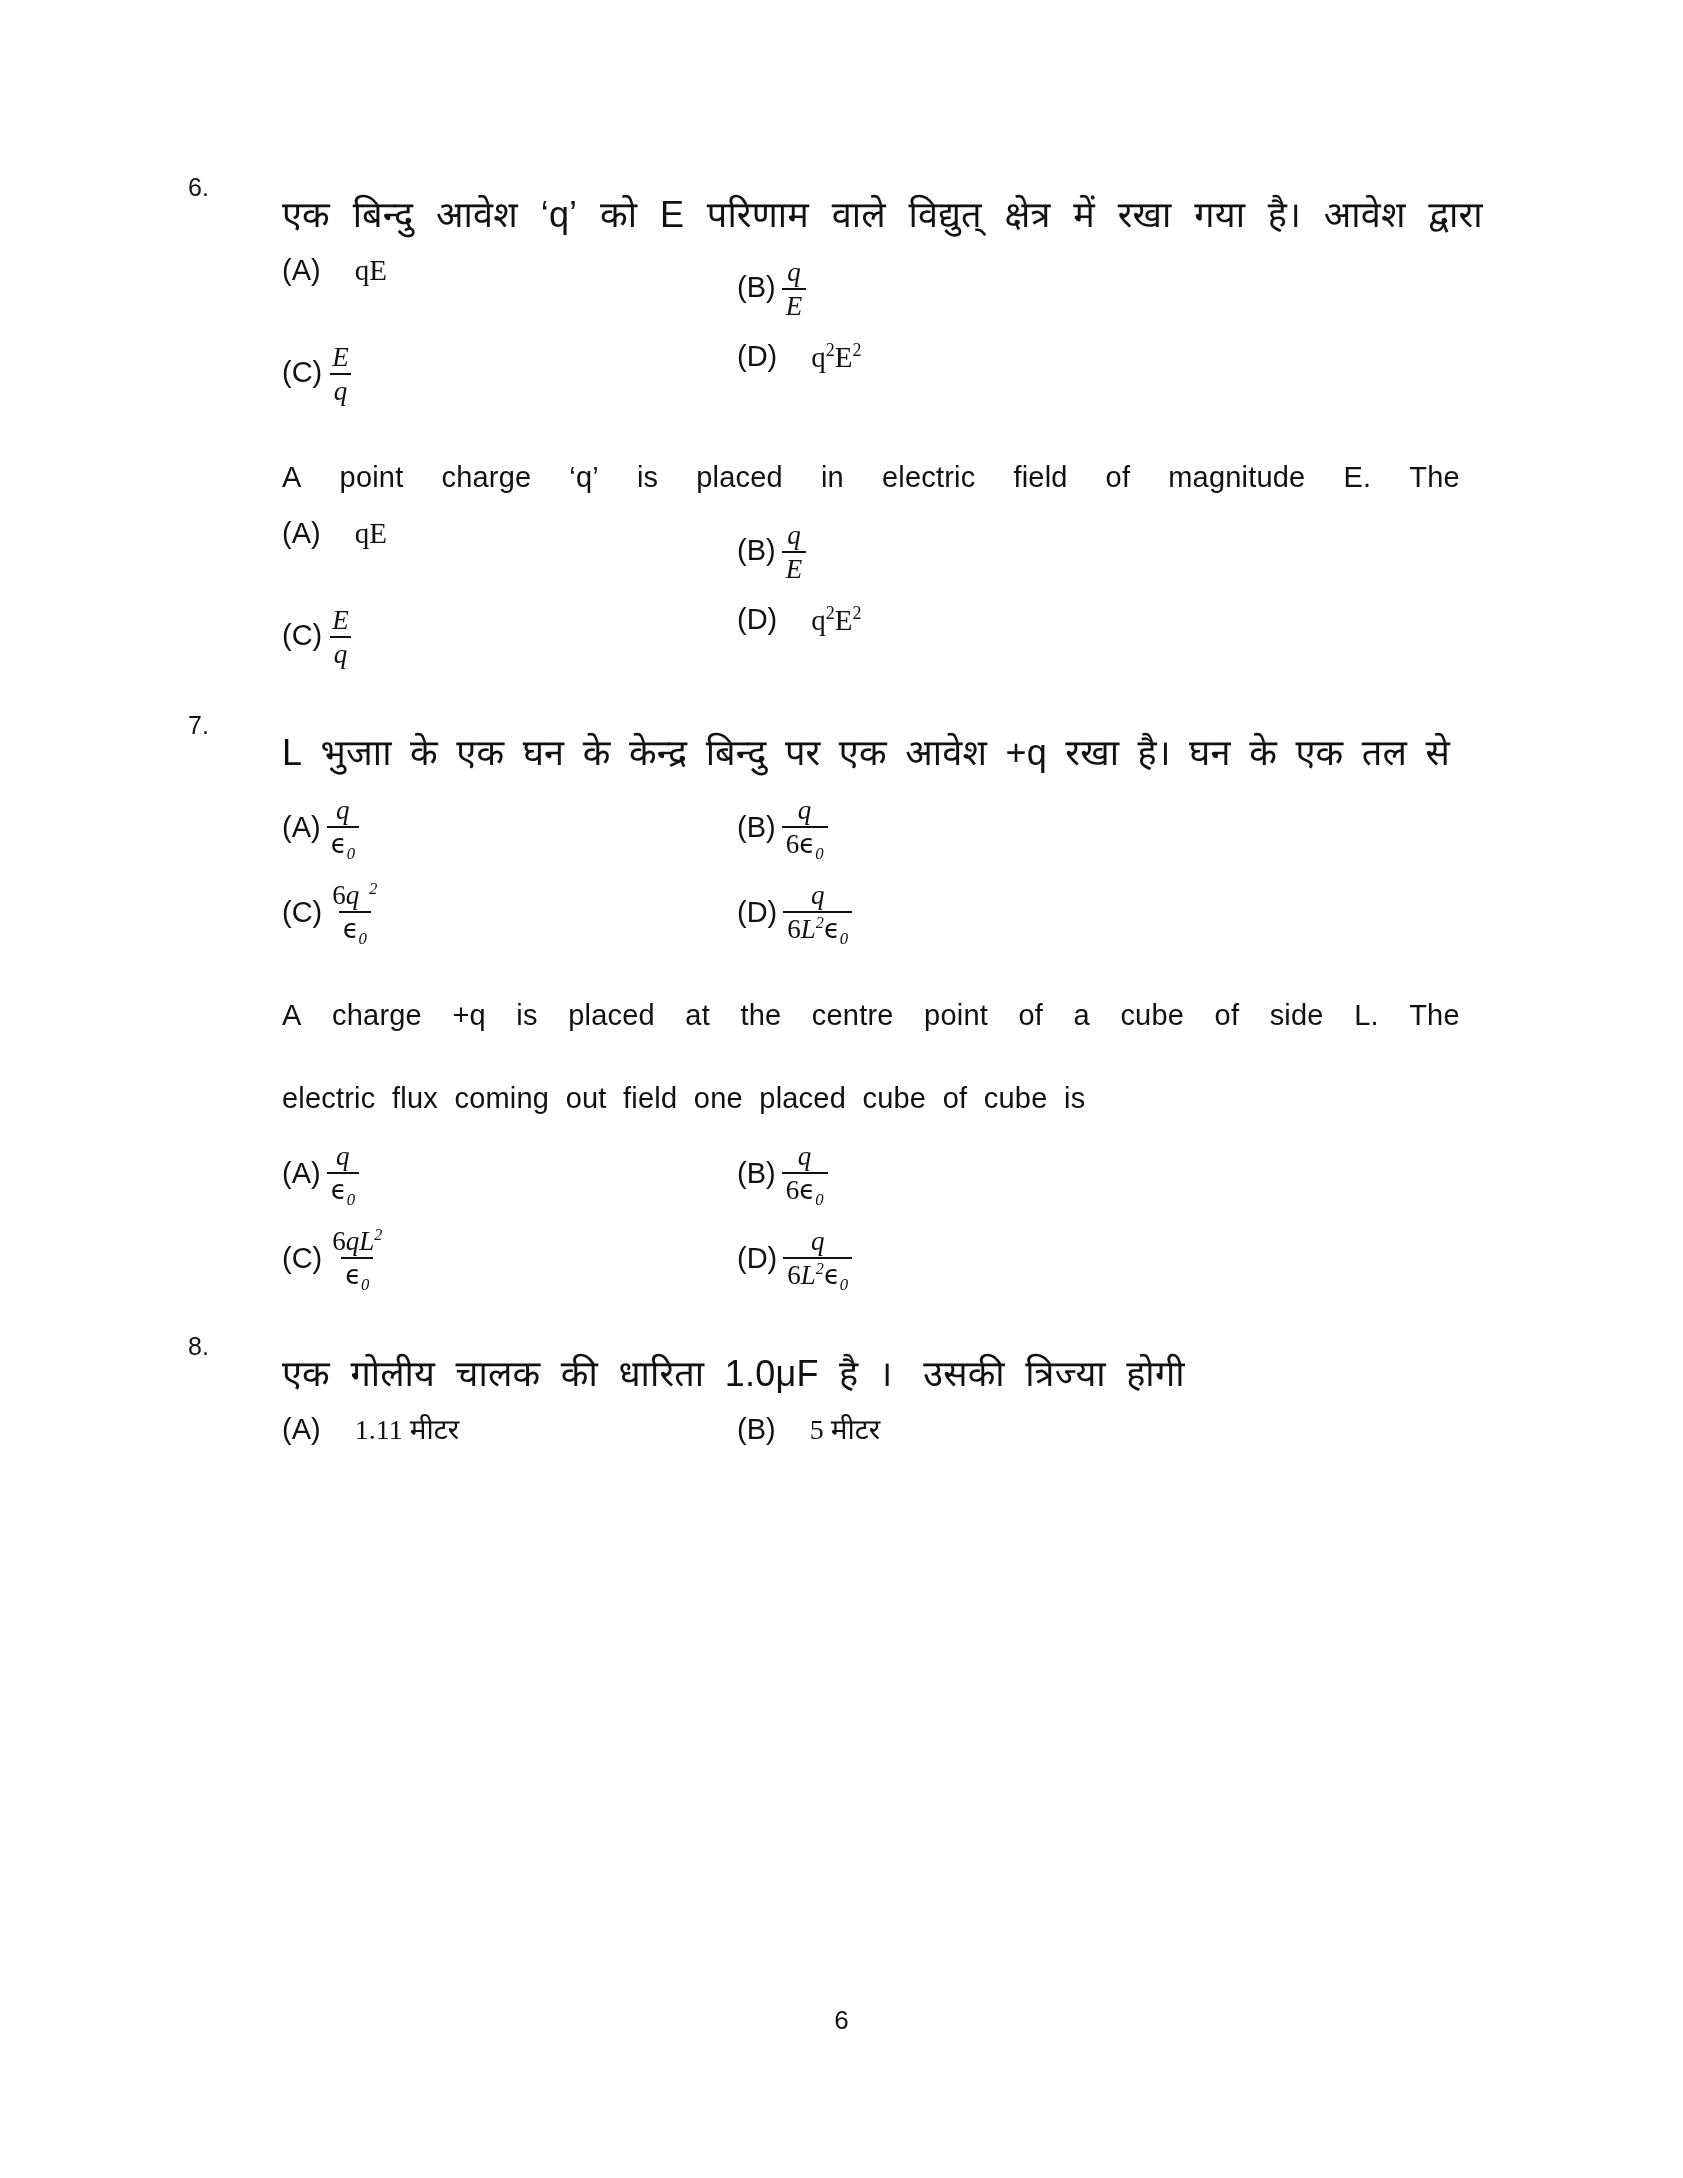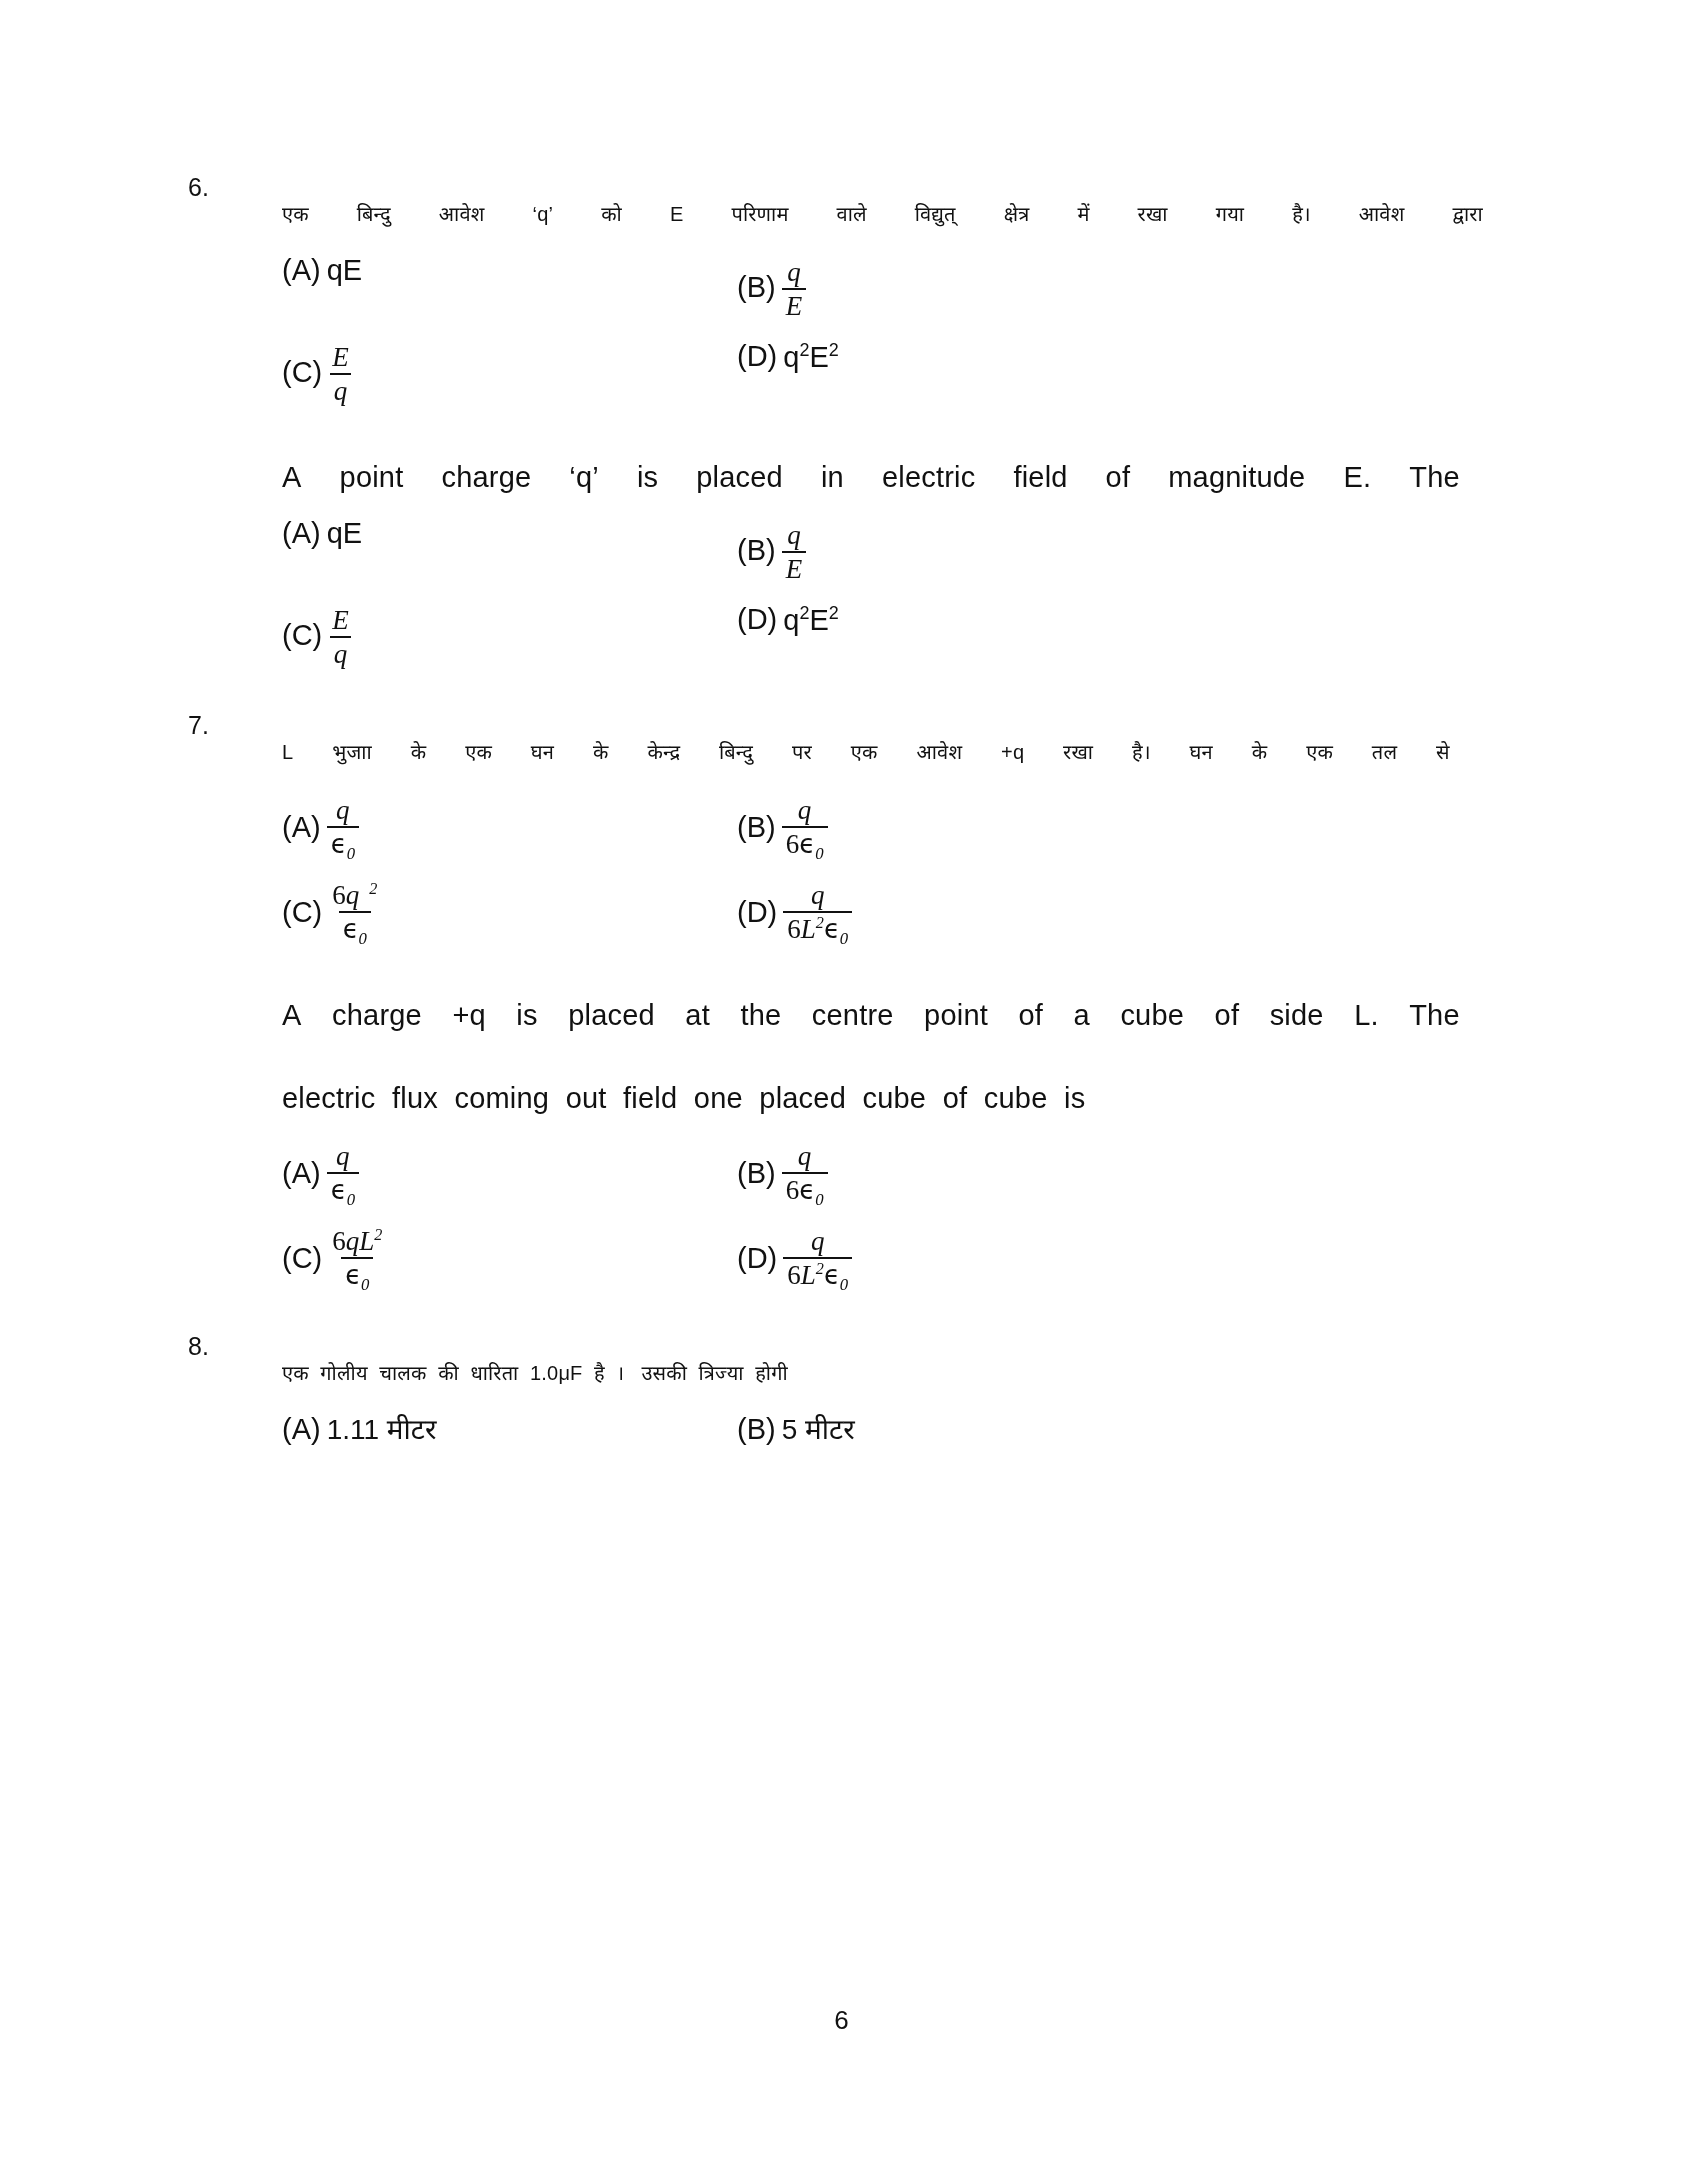--- a/index.html
+++ b/index.html
@@ -50,21 +50,21 @@
 
   
   .stmt {
     font-size: 28px;
     line-height: 83px;
     letter-spacing: 0.2px;
     white-space: nowrap;
   }
   .stmt.hi {
     font-family: "Liberation Sans", "DejaVu Sans", sans-serif;
-    font-size: 20px;
+    font-size: 36px;
   }
   .stmt.en {
     font-family: "Liberation Sans", sans-serif;
     font-size: 29px;
   }
   .stmt.spread {
     display: flex;
     justify-content: space-between;
     white-space: nowrap;
   }
@@ -90,23 +90,24 @@
   }
   .opt.col1 { width: 455px; }
   .opt.col2 { width: 554px; }
   .optlabel {
     font-family: "Liberation Sans", sans-serif;
     font-size: 29px;
     margin-right: 6px;
     white-space: nowrap;
   }
   .optval {
-    font-family: Liberation Sans, sans-serif;
+    font-family: Liberation Serif, serif;
     font-size: 29px;
     white-space: nowrap;
+    margin-left: 28px;
   }
   .optval.hi { font-size: 28px; }
   .optval sup { font-size: 0.62em; vertical-align: super; }
 
   
   .frac {
     display: inline-flex;
     flex-direction: column;
     align-items: center;
     vertical-align: middle;

